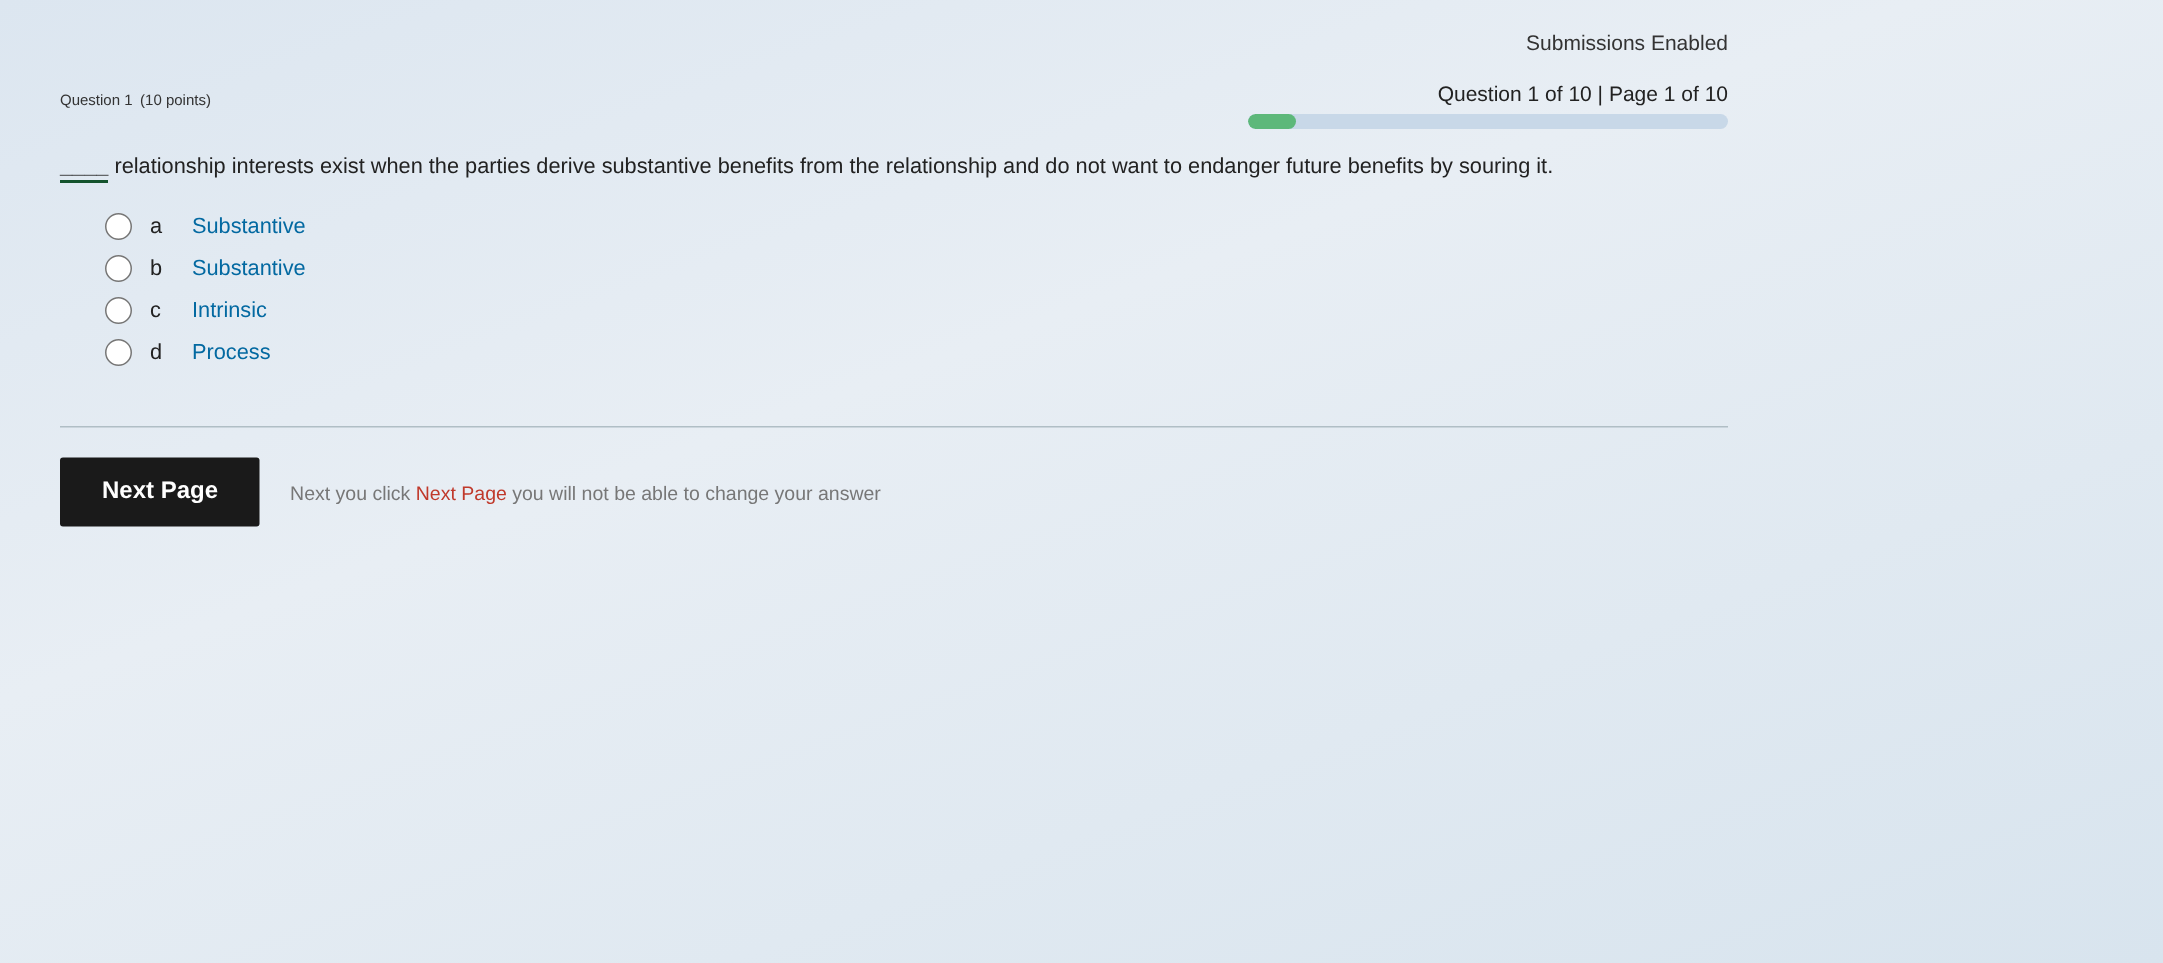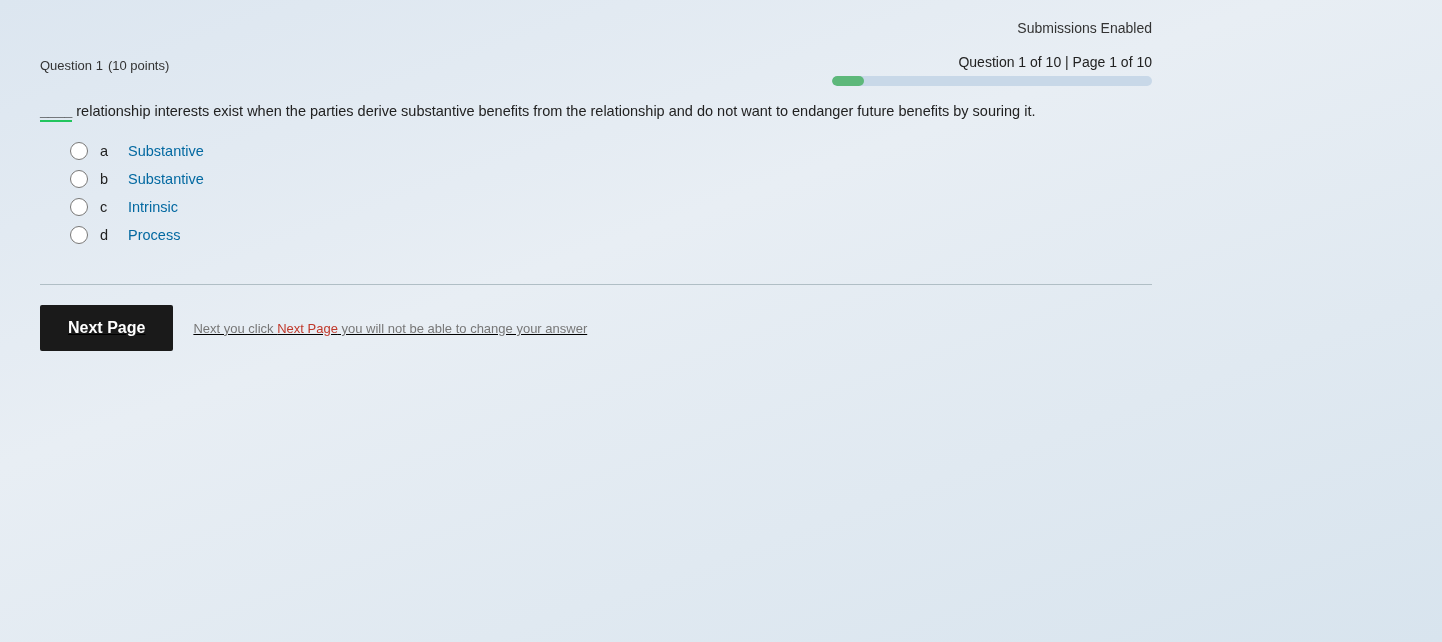--- a/index.html
+++ b/index.html
@@ -39,21 +39,21 @@
     }
 
     .question-title {
       font-size: 18px;
       font-weight: bold;
       color: #1a1a1a;
     }
 
     .question-title span {
       font-weight: normal;
-      font-size: 13px;
+      font-size: 10px;
       color: #333;
     }
 
     .question-progress-area {
       display: flex;
       flex-direction: column;
       align-items: flex-end;
       min-width: 320px;
       justify-content: flex-end;
     }
@@ -80,21 +80,21 @@
 
     .question-text {
       font-size: 14.5px;
       color: #222;
       line-height: 1.55;
       margin-bottom: 20px;
       max-width: 1100px;
     }
 
     .question-text strong {
-      border-bottom: 2px solid #22c55e;
+      border-bottom: 2px solid #14532d;
       padding-bottom: 1px;
     }
 
     .options-list {
       list-style: none;
       margin-left: 30px;
       margin-bottom: 40px;
     }
 
     .option-item {
@@ -128,21 +128,20 @@
     .divider {
       border: none;
       border-top: 1px solid #b0bec5;
       margin-bottom: 20px;
     }
 
     .bottom-bar {
       display: flex;
       align-items: center;
       gap: 20px;
-      text-decoration: underline;
     }
 
     .next-page-btn {
       background: #1a1a1a;
       color: #fff;
       border: none;
       padding: 14px 28px;
       font-size: 16px;
       font-weight: bold;
       cursor: pointer;

